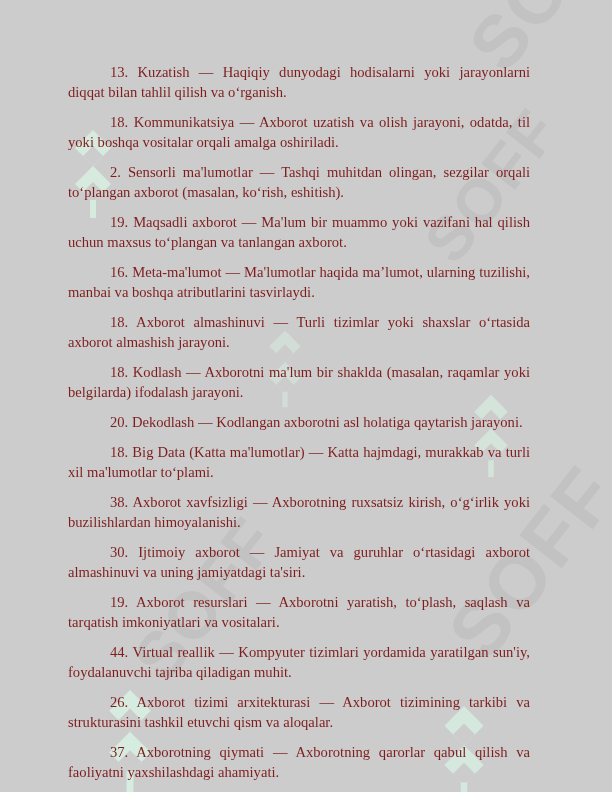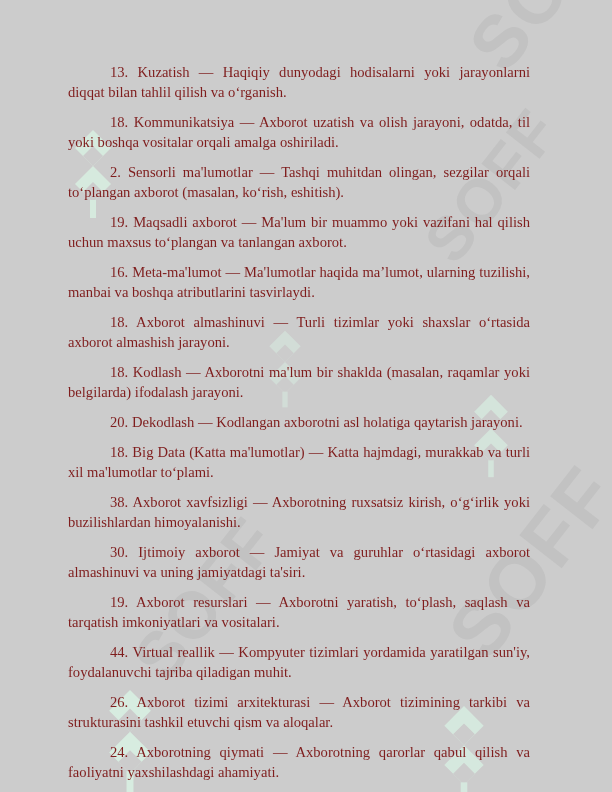--- a/index.html
+++ b/index.html
@@ -132,14 +132,14 @@
   <p class="paragraph">16.  Meta-ma'lumot  — Ma'lumotlar haqida ma’lumot, ularning tuzilishi, manbai va boshqa atributlarini tasvirlaydi.</p>
   <p class="paragraph">18.  Axborot almashinuvi  — Turli tizimlar yoki shaxslar oʻrtasida axborot almashish jarayoni.</p>
   <p class="paragraph">18.  Kodlash  — Axborotni ma'lum bir shaklda (masalan, raqamlar yoki belgilarda) ifodalash jarayoni.</p>
   <p class="paragraph">20.  Dekodlash  — Kodlangan axborotni asl holatiga qaytarish jarayoni.</p>
   <p class="paragraph">18.  Big Data (Katta ma'lumotlar)  — Katta hajmdagi, murakkab va turli xil ma'lumotlar toʻplami.</p>
   <p class="paragraph">38.  Axborot xavfsizligi  — Axborotning ruxsatsiz kirish, oʻgʻirlik yoki buzilishlardan himoyalanishi.</p>
   <p class="paragraph">30.  Ijtimoiy axborot  — Jamiyat va guruhlar oʻrtasidagi axborot almashinuvi va uning jamiyatdagi ta'siri.</p>
   <p class="paragraph">19.  Axborot resurslari  — Axborotni yaratish, toʻplash, saqlash va tarqatish imkoniyatlari va vositalari.</p>
   <p class="paragraph">44.  Virtual reallik  — Kompyuter tizimlari yordamida yaratilgan sun'iy, foydalanuvchi tajriba qiladigan muhit.</p>
   <p class="paragraph">26.  Axborot tizimi arxitekturasi  — Axborot tizimining tarkibi va strukturasini tashkil etuvchi qism va aloqalar.</p>
-  <p class="paragraph">24.  Axborotning qiymati  — Axborotning qarorlar qabul qilish va faoliyatni yaxshilashdagi ahamiyati.</p>
+  <p class="paragraph">37.  Axborotning qiymati  — Axborotning qarorlar qabul qilish va faoliyatni yaxshilashdagi ahamiyati.</p>
 </main>
 
 </body></html>

